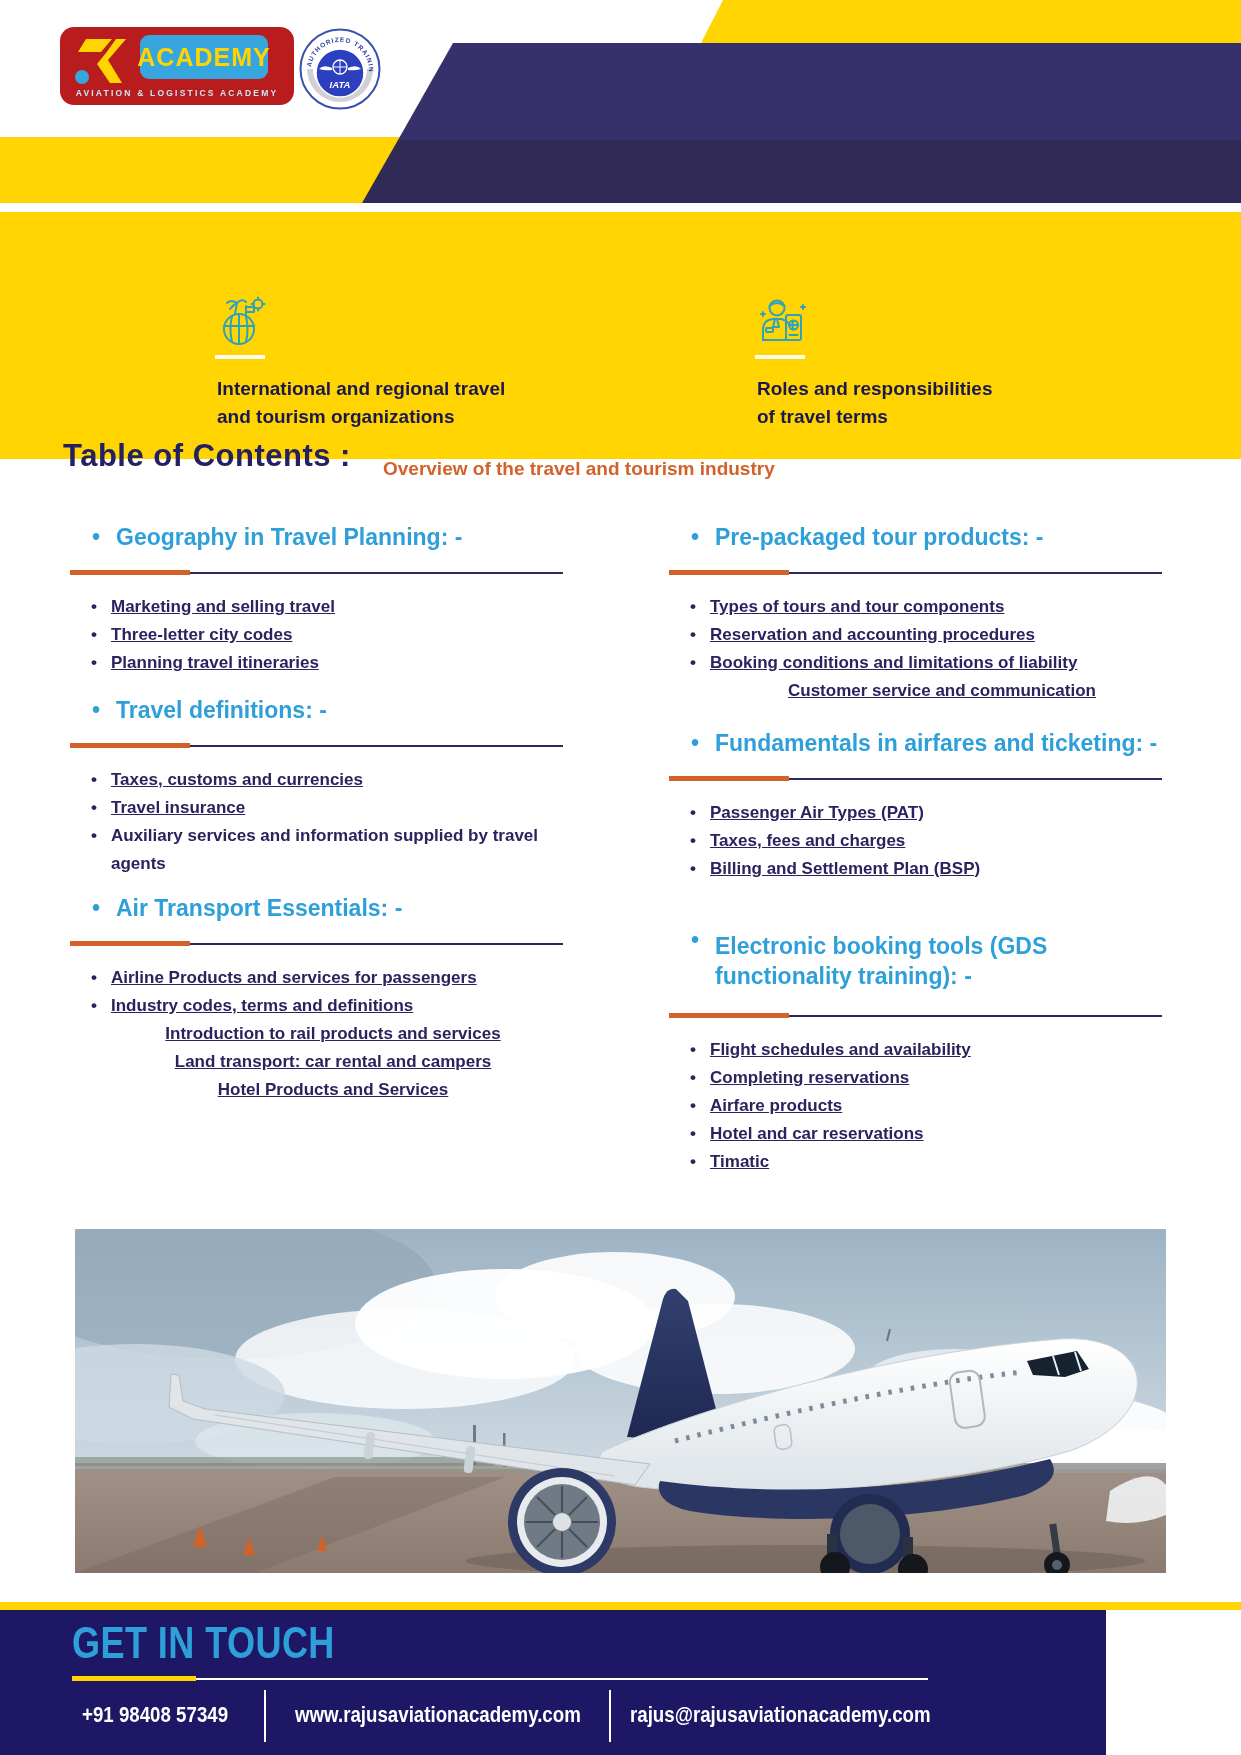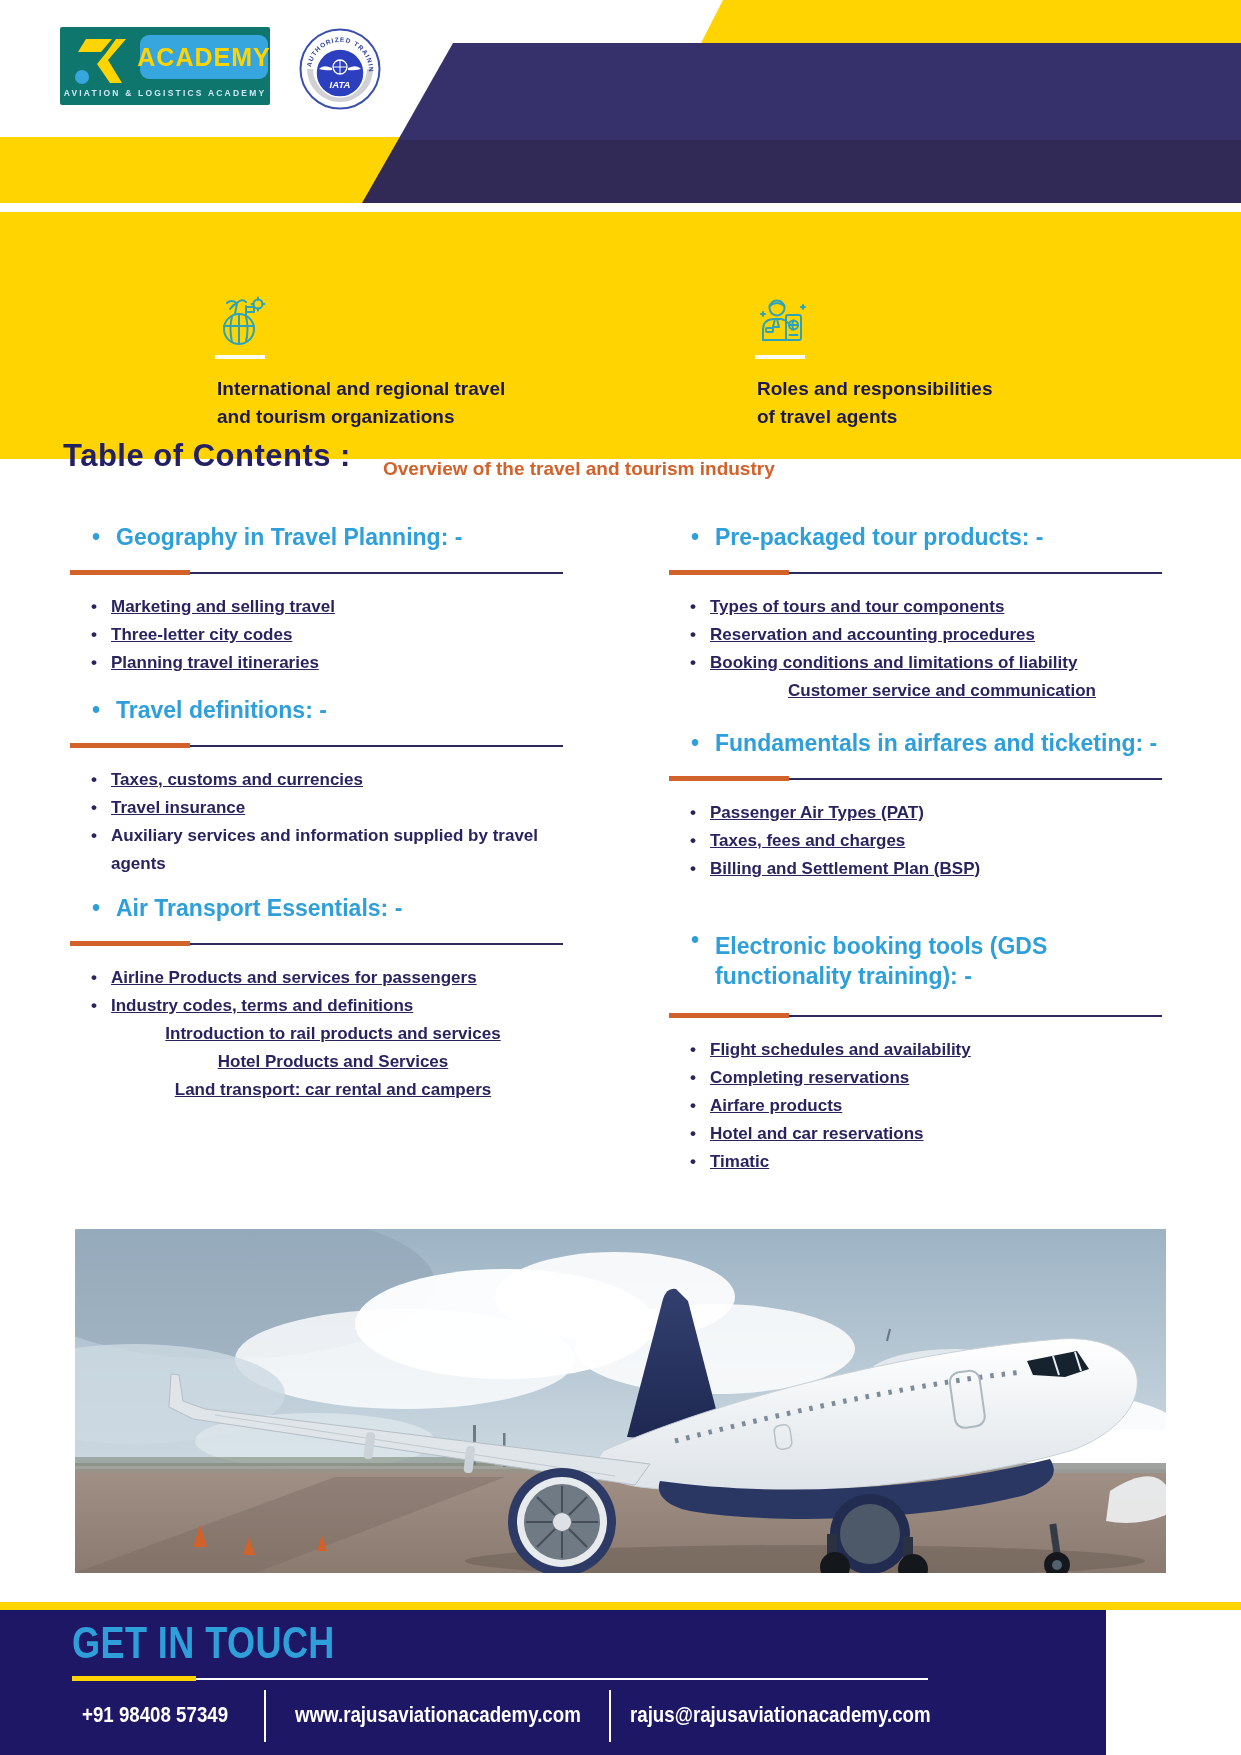--- a/index.html
+++ b/index.html
@@ -9,21 +9,21 @@
   .hdr{position:absolute;left:0;top:0;width:1241px;height:213px;}
   .hdr-yellow-wedge{position:absolute;left:0;top:0;width:1241px;height:45px;background:#FFD400;
     clip-path:polygon(723px 0,1241px 0,1241px 45px,700px 45px);}
   .hdr-yellow-left{position:absolute;left:0;top:0;width:1241px;height:203px;background:#FFD400;
     clip-path:polygon(0 137px,402px 137px,364px 203px,0 203px);}
   .hdr-navy-upper{position:absolute;left:0;top:0;width:1241px;height:140px;background:#36316B;
     clip-path:polygon(453px 43px,1241px 43px,1241px 140px,398px 140px);}
   .hdr-navy-lower{position:absolute;left:0;top:0;width:1241px;height:203px;background:#322A56;
     clip-path:polygon(398px 140px,1241px 140px,1241px 203px,362px 203px);}
 
-  .logo-box{position:absolute;left:60px;top:27px;width:210px;height:78px;background:#0f766e;border-radius:2px;}
+  .logo-box{position:absolute;left:60px;top:27px;width:234px;height:78px;background:#b91c1c;border-radius:14px;}
   .logo-pill{position:absolute;left:80px;top:8px;width:128px;height:44px;background:#38A6DE;border-radius:9px;
     display:flex;align-items:center;justify-content:center;}
   .logo-pill span{color:#FFD400;font-weight:bold;font-size:25px;letter-spacing:1px;}
   .logo-tagline{position:absolute;left:0;bottom:7px;width:100%;text-align:center;color:#CFE6F5;
     font-size:8.5px;font-weight:bold;letter-spacing:2.2px;}
   .logo-glyph{position:absolute;left:10px;top:6px;}
 
   .iata-badge{position:absolute;left:299px;top:28px;width:82px;height:82px;}
 
   
@@ -158,21 +158,21 @@
         <line x1="34" y1="30" x2="43" y2="30"></line>
         <path d="M38.5,25.5 Q36,30 38.5,34.5"></path>
         <line x1="34.5" y1="40" x2="42.5" y2="40"></line>
         <line x1="6" y1="19" x2="10" y2="19"></line>
           <line x1="8" y1="17" x2="8" y2="21"></line>
         <line x1="46" y1="12" x2="50" y2="12"></line>
           <line x1="48" y1="10" x2="48" y2="14"></line>
       </svg>
       <div class="f-bar"></div>
       <div class="f-label">Roles and responsibilities
-of travel agents</div>
+of travel terms</div>
     </div>
   </div>
 
   <div id="content">
       <div class="sec" style="left: 83px; top: 517px; width: 500px;">
         <div class="sec-head">
           <span class="h-dot">•</span>
           <span class="h-txt">Geography in Travel Planning: -</span>
         </div>
         <div class="sec-rule" style="top: 53px;">
@@ -234,24 +234,24 @@
             <span class="txt nowrap">Airline Products and services for passengers</span>
           </div>
           <div class="row">
             <span class="dot">•</span>
             <span class="txt nowrap">Industry codes, terms and definitions</span>
           </div>
           <div class="row">
             <span class="txt plain nowrap">Introduction to rail products and services</span>
           </div>
           <div class="row">
+            <span class="txt plain nowrap">Land transport: car rental and campers</span>
+          </div>
+          <div class="row">
             <span class="txt plain nowrap">Hotel Products and Services</span>
-          </div>
-          <div class="row">
-            <span class="txt plain nowrap">Land transport: car rental and campers</span>
           </div>
         </div>
       </div>
       <div class="sec" style="left: 682px; top: 517px; width: 520px;">
         <div class="sec-head">
           <span class="h-dot">•</span>
           <span class="h-txt">Pre-packaged tour products: -</span>
         </div>
         <div class="sec-rule" style="top: 53px;">
           <div class="rule-line"></div>

